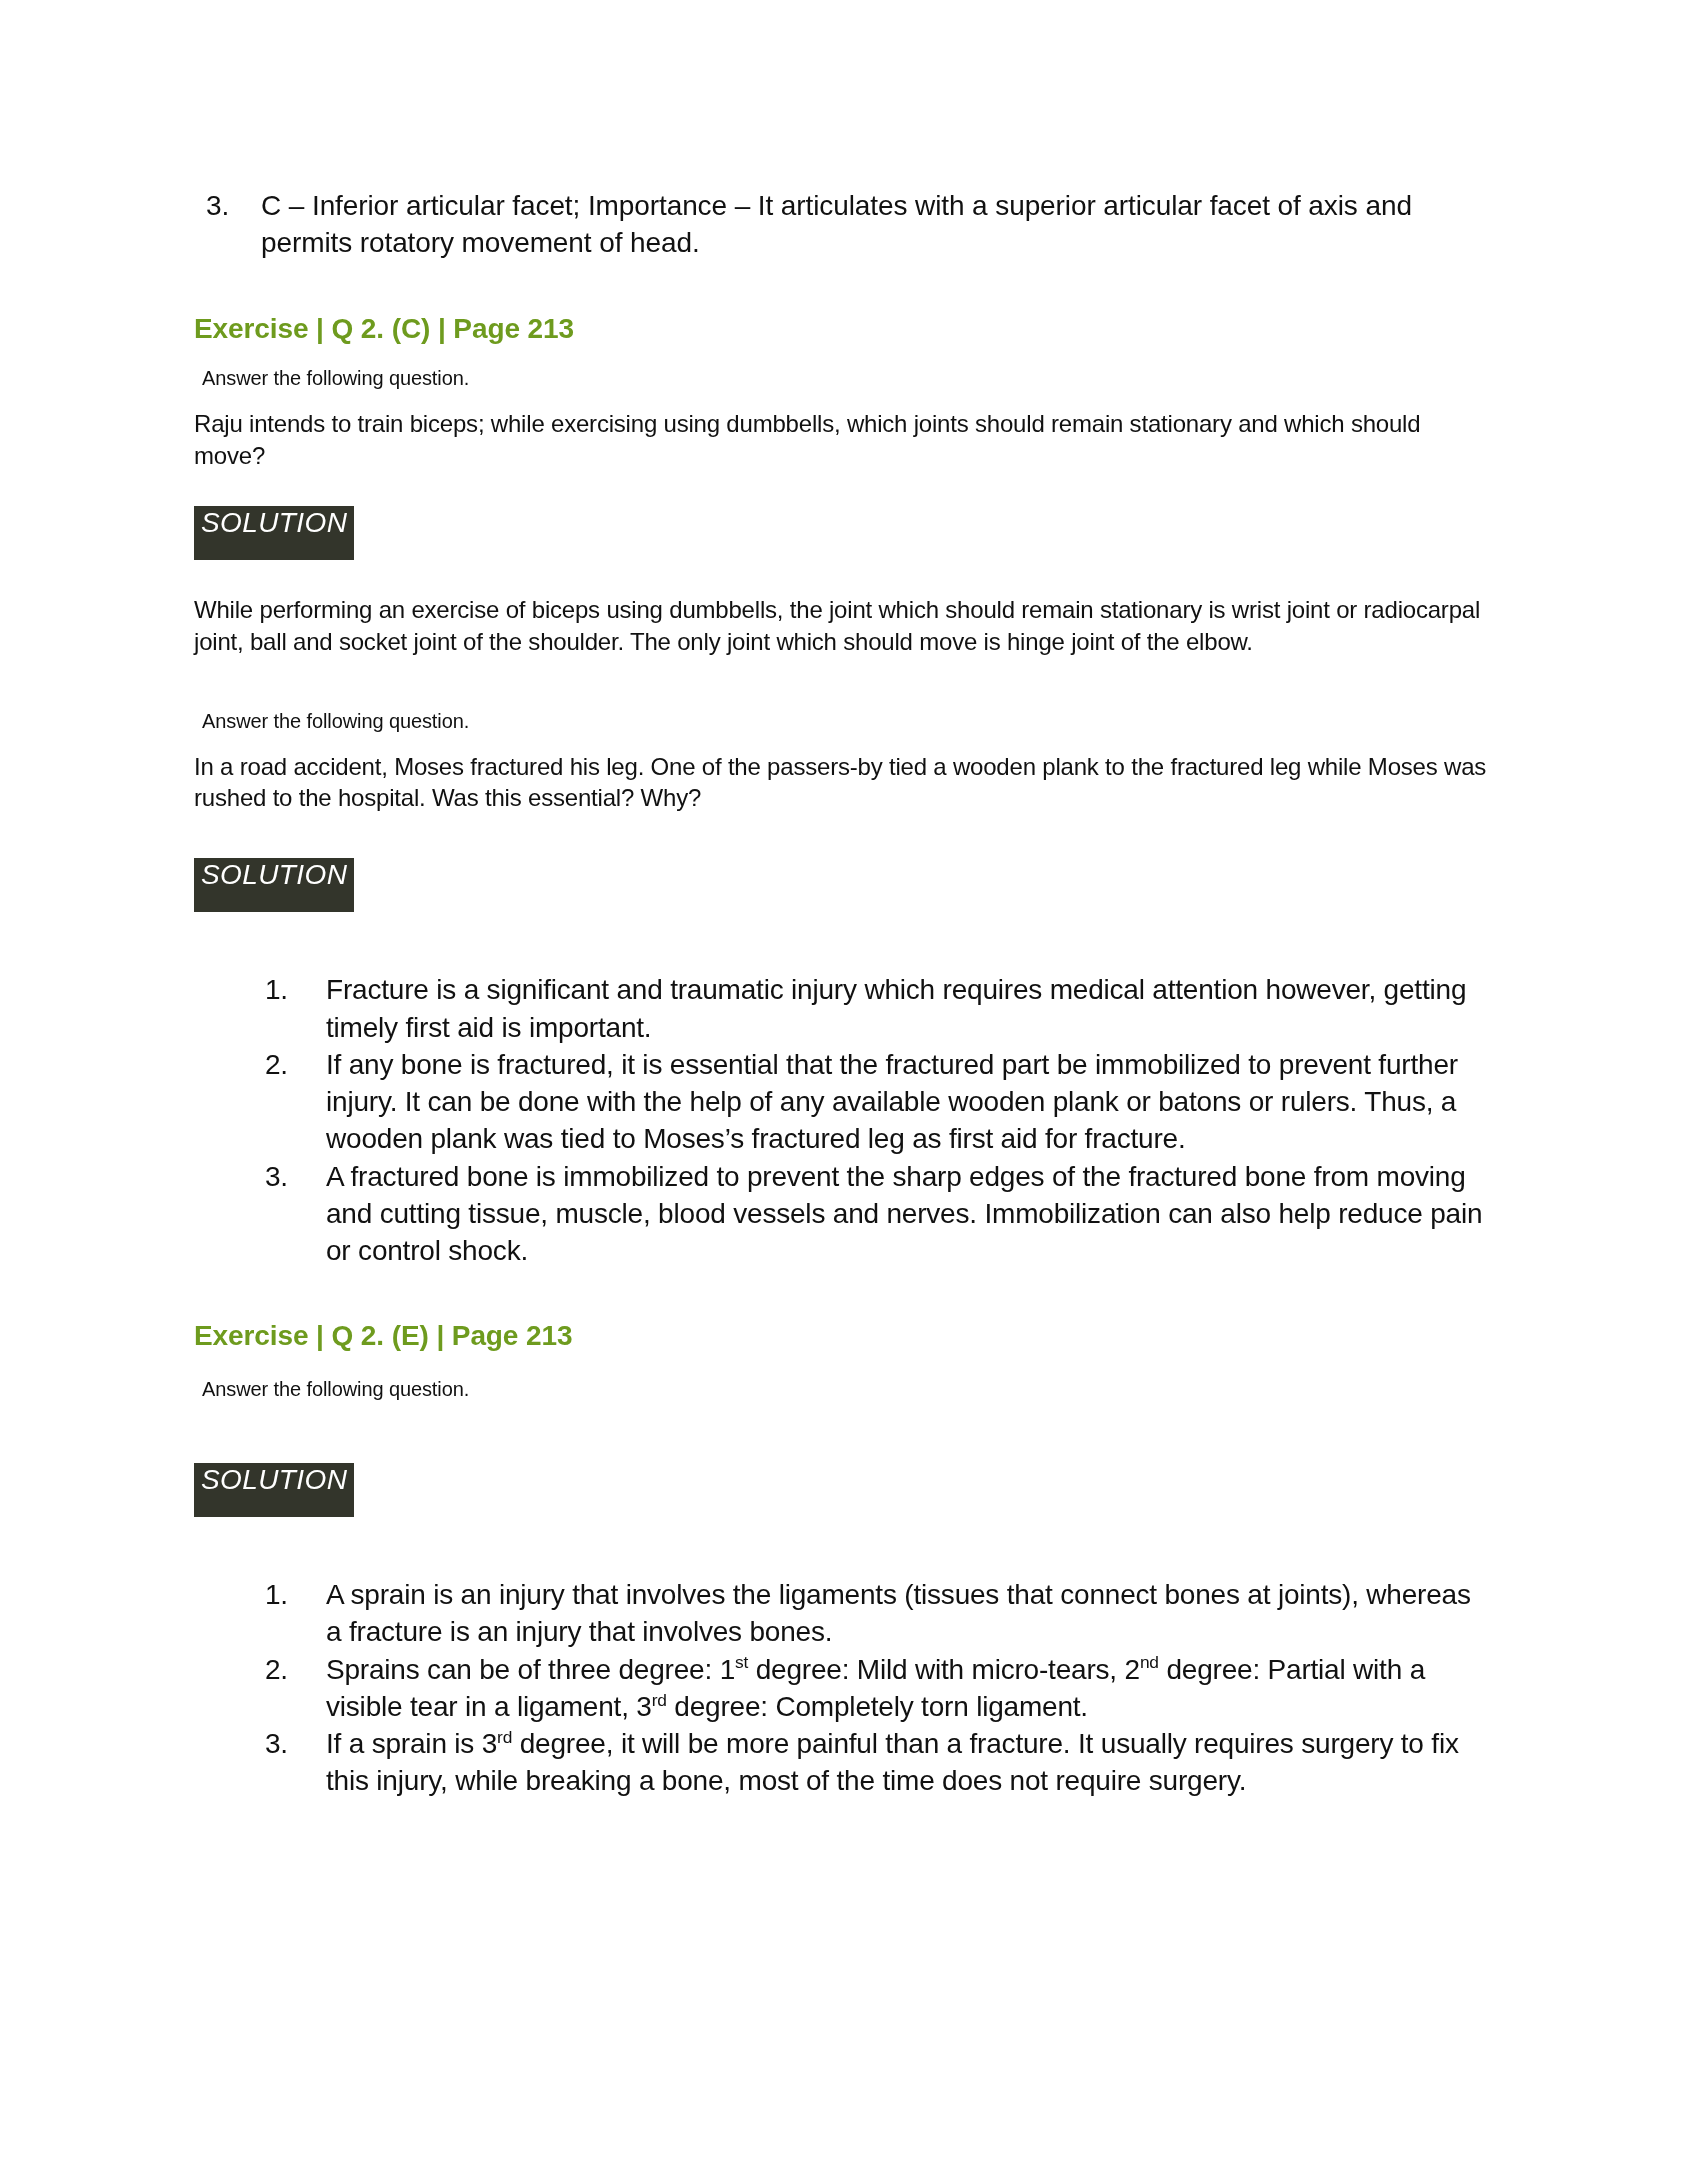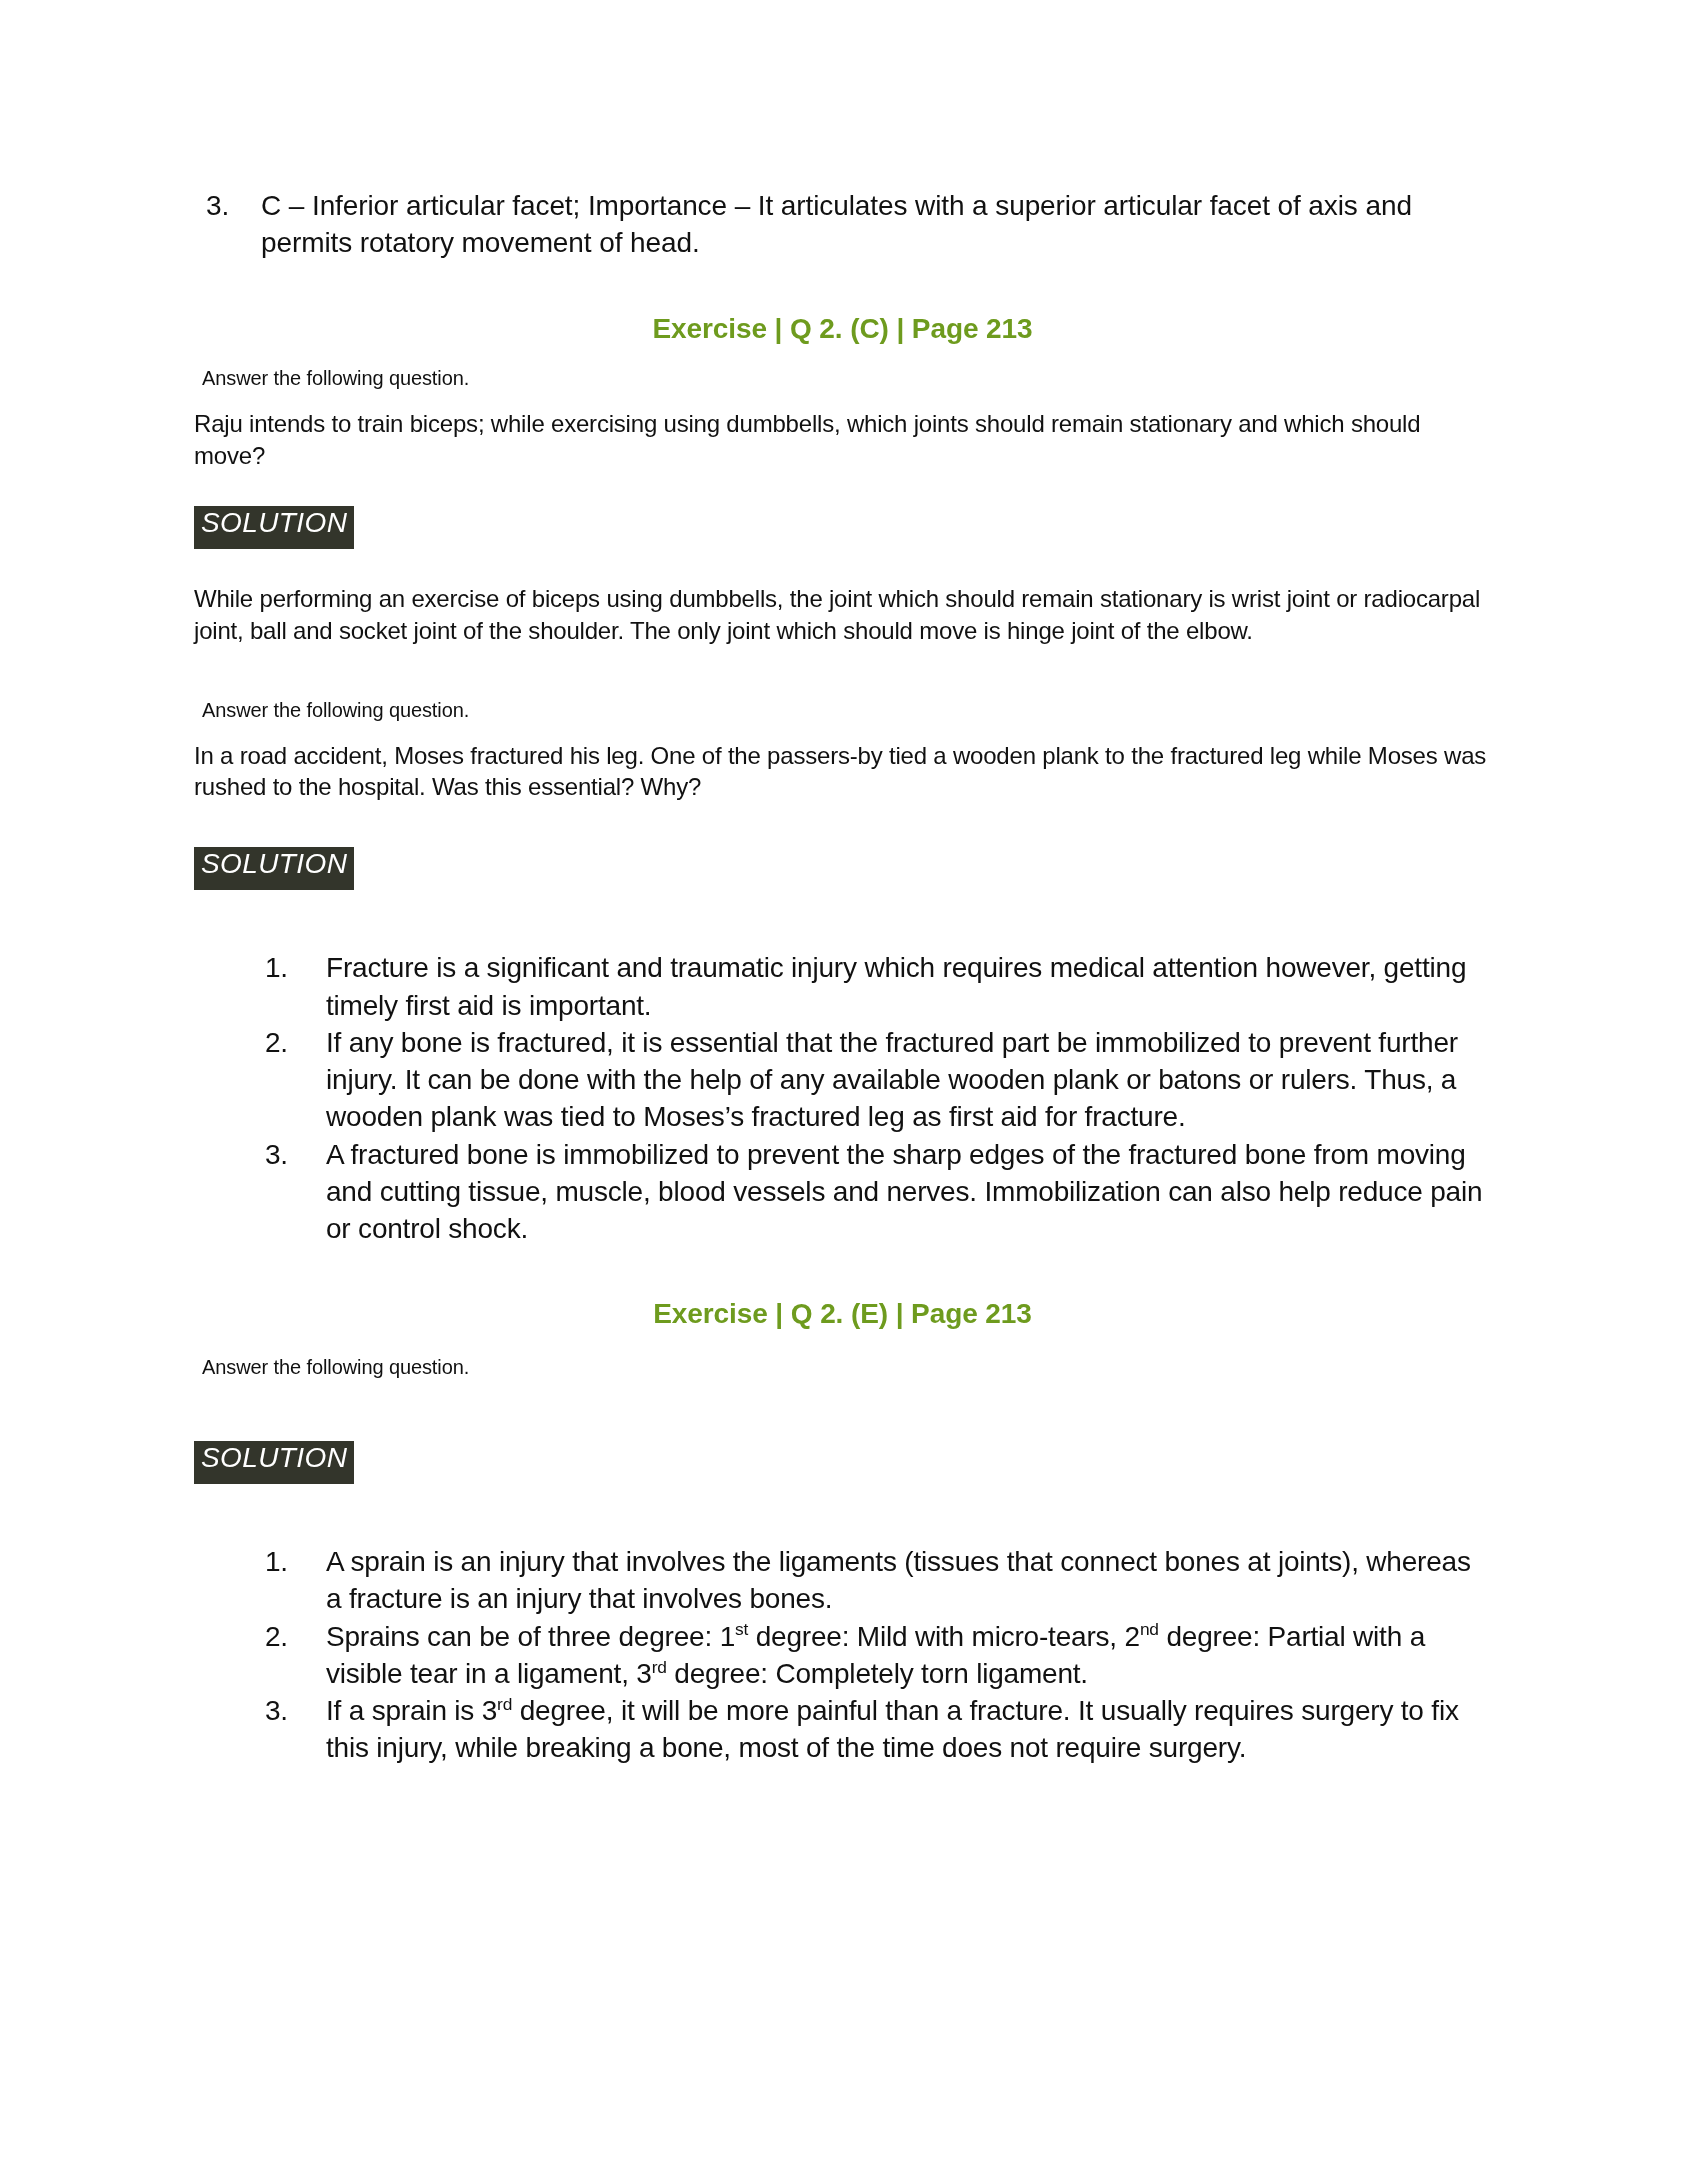--- a/index.html
+++ b/index.html
@@ -57,21 +57,20 @@
     margin-left: 42px;
   }
 
   
   .ex-heading {
     color: #6E9B1E;
     font-weight: bold;
     font-size: 28px;
     letter-spacing: -0.1px;
     margin: 0;
-    text-align: center;
   }
 
   
   .prompt {
     font-weight: normal;
     font-size: 20px;
     margin: 8px;
     letter-spacing: -0.1px;
   }
 
@@ -84,21 +83,21 @@
   }
 
   
   .solution-badge {
     display: inline-block;
     background: #33352B;
     color: #ffffff;
     font-style: italic;
     font-size: 28px;
     letter-spacing: 0.4px;
-    padding: 3px 7px 12px 7px;
+    padding: 3px 7px 23px 7px;
     line-height: 1.0;
   }
 
   
   ol.ans-list {
     list-style: none;
     margin: 0 0 0 71px;
     padding: 0;
   }
   ol.ans-list > li {

